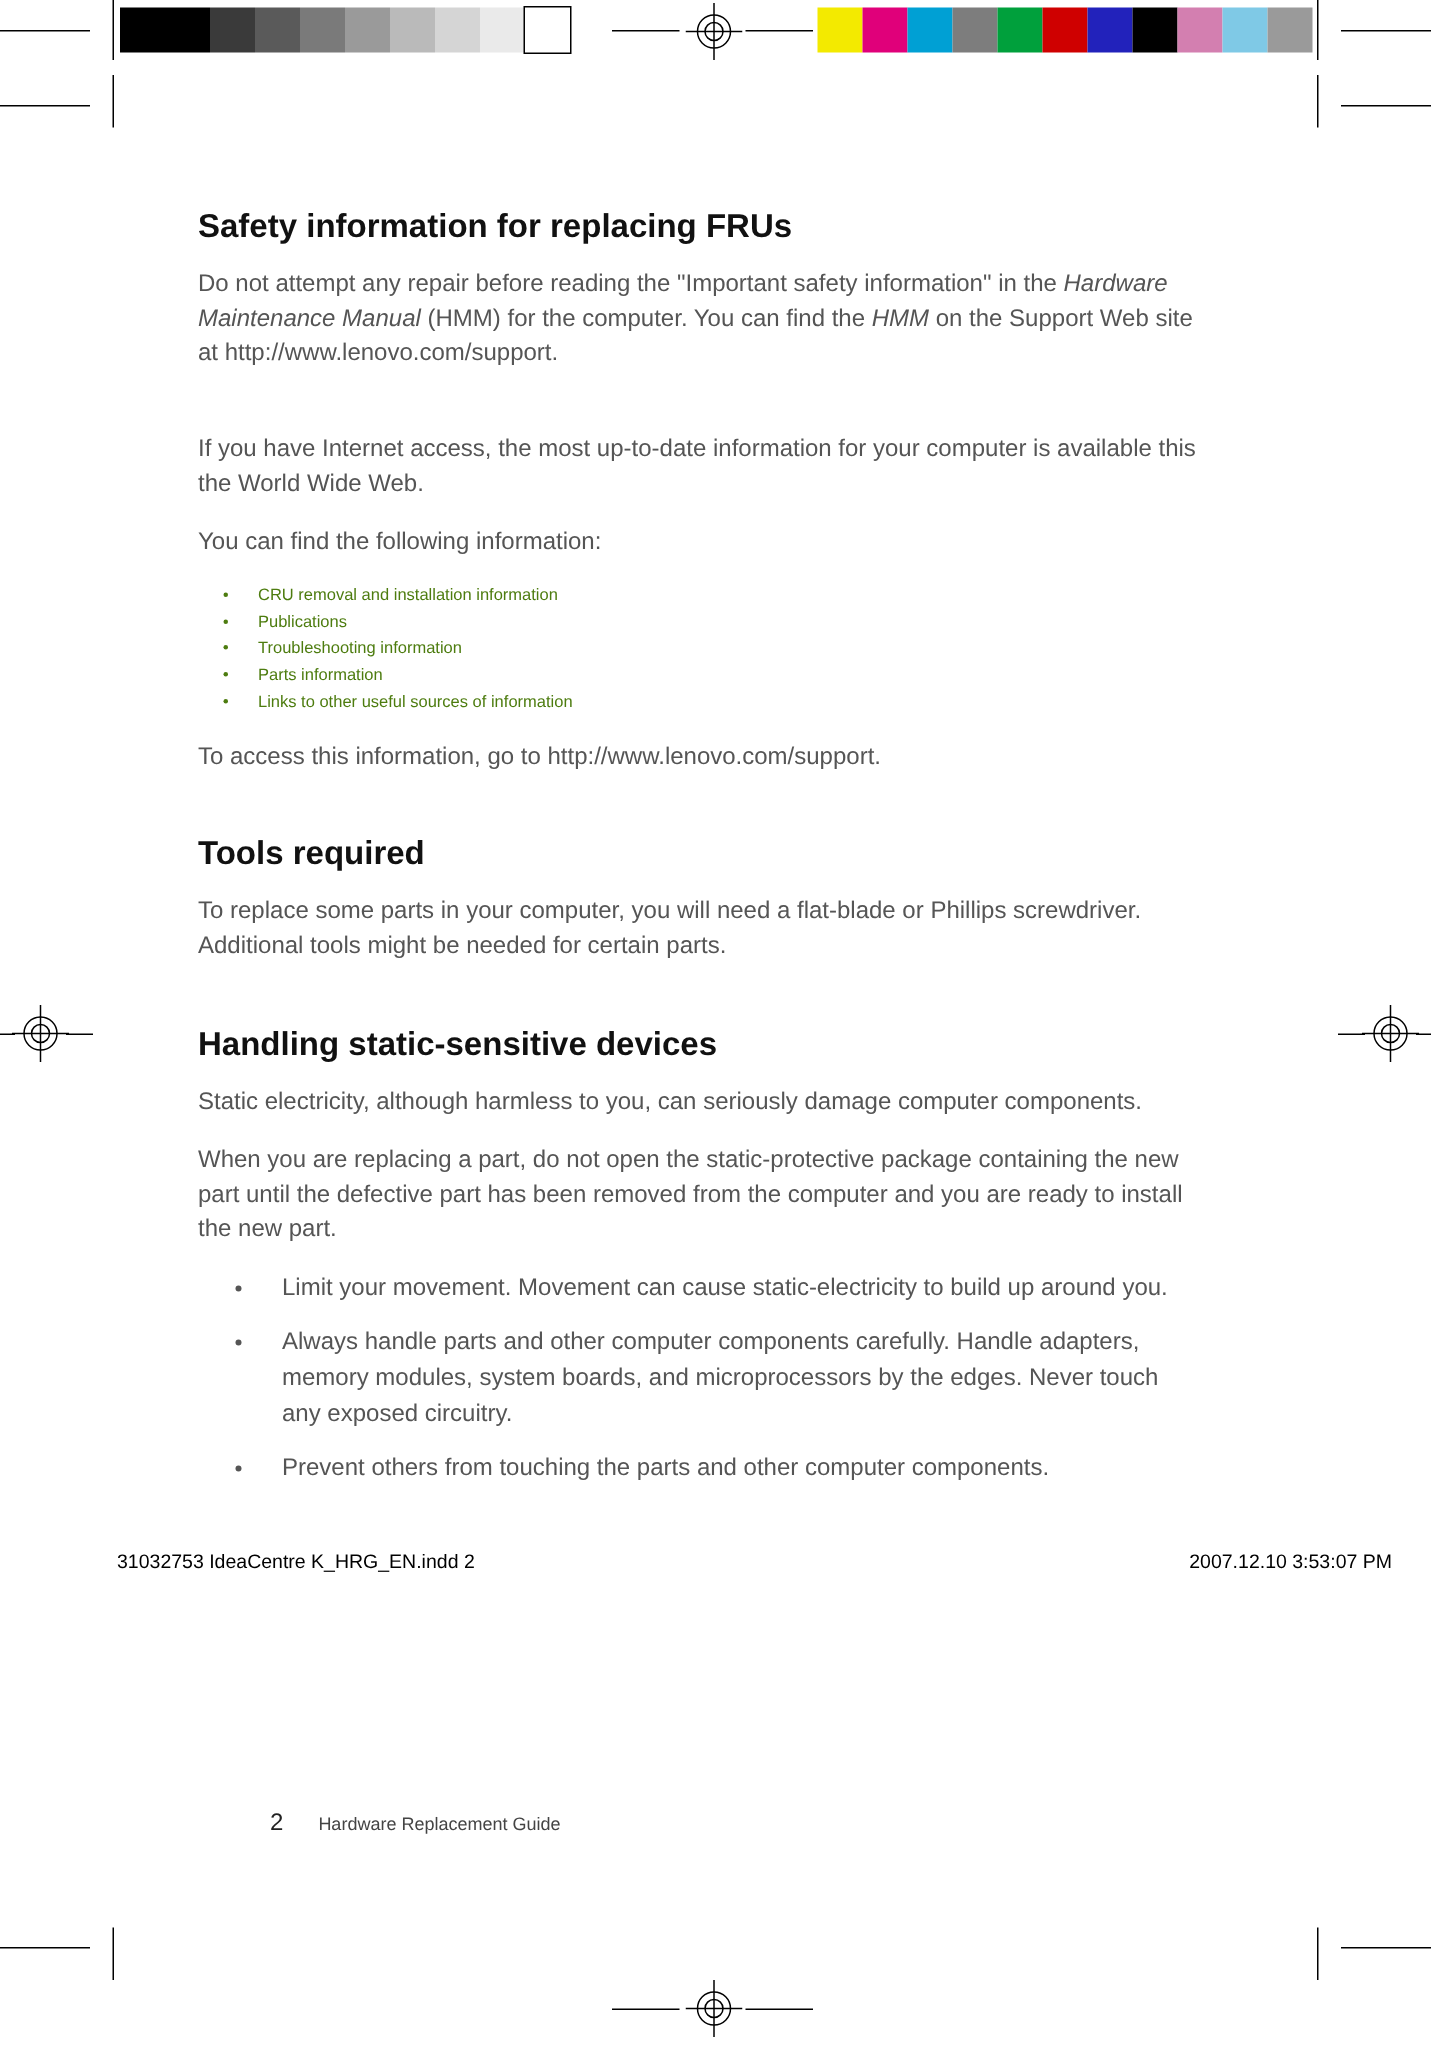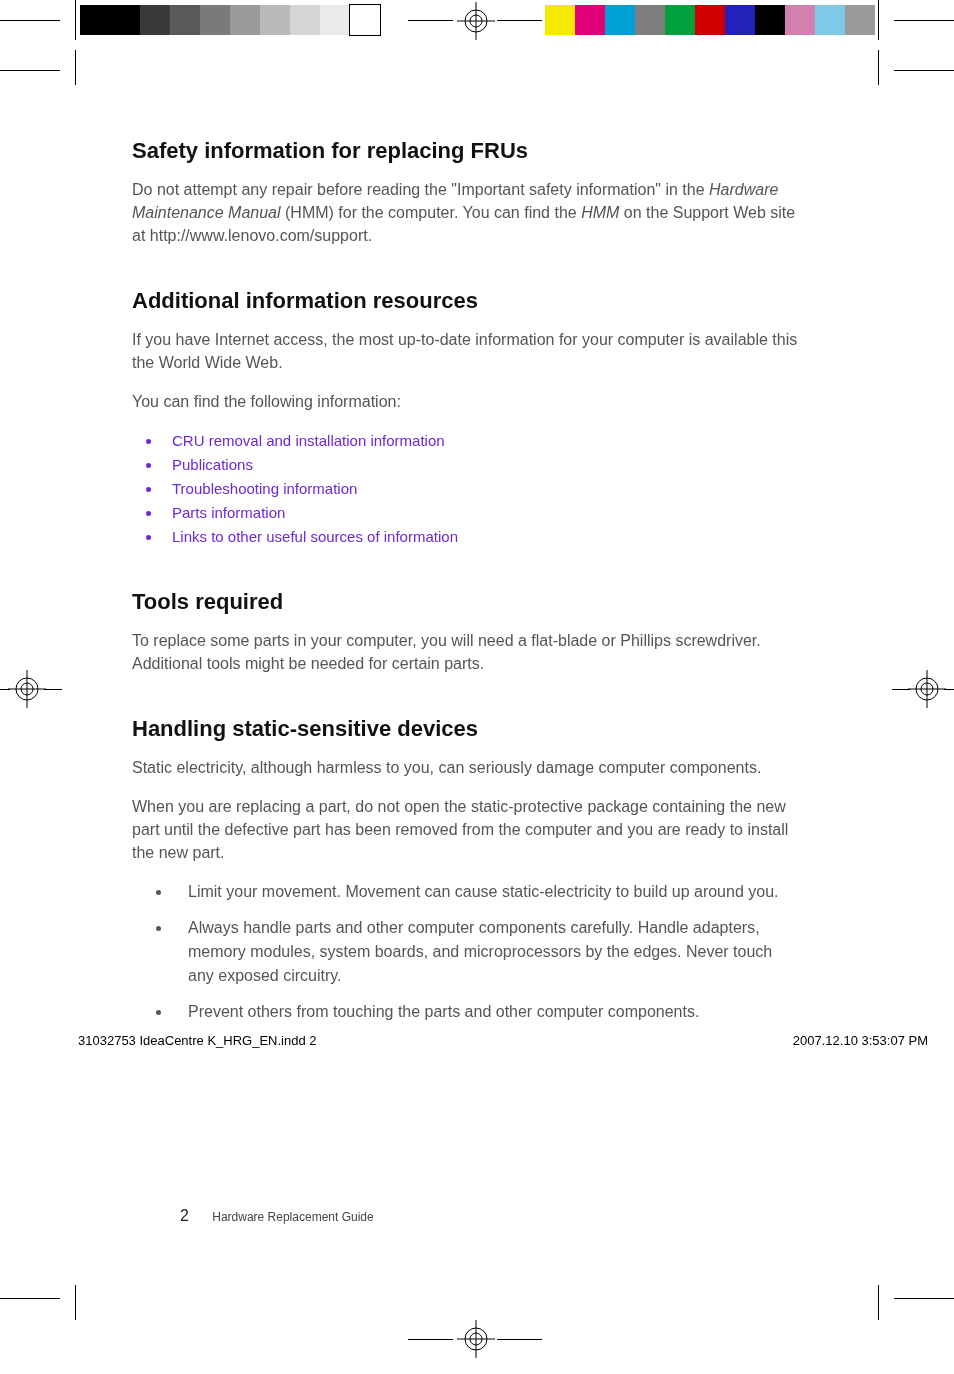--- a/index.html
+++ b/index.html
@@ -14,21 +14,21 @@
 
   .reg-mark { position: absolute; width: 38px; height: 38px; }
   .reg-mark svg { display: block; }
 
   .content { position: absolute; left: 132px; top: 138px; width: 670px; }
   h2 { font-size: 22px; font-weight: bold; color: #111; margin-bottom: 14px; letter-spacing: 0px; }
   .para { font-size: 16px; line-height: 1.45; color: #555; margin-bottom: 16px; }
   .para .ital { font-style: italic; }
   .section { margin-bottom: 40px; }
   ul.bullets { list-style: disc; padding-left: 30px; margin-bottom: 16px; }
-  ul.bullets li { font-size: 15px; color: #6d28d9; line-height: 1.6; padding-left: 10px; }
+  ul.bullets li { font-size: 11px; color: #4d7c0f; line-height: 1.6; padding-left: 10px; }
   ul.bullets2 { list-style: disc; padding-left: 40px; }
   ul.bullets2 li { font-size: 16px; color: #555; line-height: 1.5; margin-bottom: 12px; padding-left: 16px; }
 
   .footer { position: absolute; left: 132px; top: 1207px; font-size: 12px; color: #444; margin-left: 48px; }
   .footer .pg { font-size: 16px; margin-right: 20px; color: #222; }
 
   .imprint { position: absolute; bottom: 28px; font-size: 13px; font-family: Arial, sans-serif; color: #000; }
   .imprint.left { left: 78px; }
   .imprint.right { right: 26px; }
 </style>
@@ -126,30 +126,30 @@
   <div class="content">
 
     <div class="section">
       <h2>Safety information for replacing FRUs</h2>
       <p class="para">
         <span>Do not attempt any repair before reading the "Important safety information" in the </span><span class="ital">Hardware Maintenance Manual</span><span> (HMM) for the computer. You can find the </span><span class="ital">HMM</span><span> on the Support Web site at http://www.lenovo.com/support.</span>
       </p>
     </div>
 
     <div class="section">
-      <h2>Additional information resources</h2>
       <p class="para">If you have Internet access, the most up-to-date information for your computer is available this the World Wide Web.</p>
       <p class="para">You can find the following information:</p>
       <ul class="bullets" id="list-s2">
           <li>CRU removal and installation information</li>
           <li>Publications</li>
           <li>Troubleshooting information</li>
           <li>Parts information</li>
           <li>Links to other useful sources of information</li>
         </ul>
+      <p class="para">To access this information, go to http://www.lenovo.com/support.</p>
     </div>
 
     <div class="section">
       <h2>Tools required</h2>
       <p class="para">To replace some parts in your computer, you will need a flat-blade or Phillips screwdriver. Additional tools might be needed for certain parts.</p>
     </div>
 
     <div class="section" style="margin-bottom:0;">
       <h2>Handling static-sensitive devices</h2>
       <p class="para">Static electricity, although harmless to you, can seriously damage computer components.</p>

